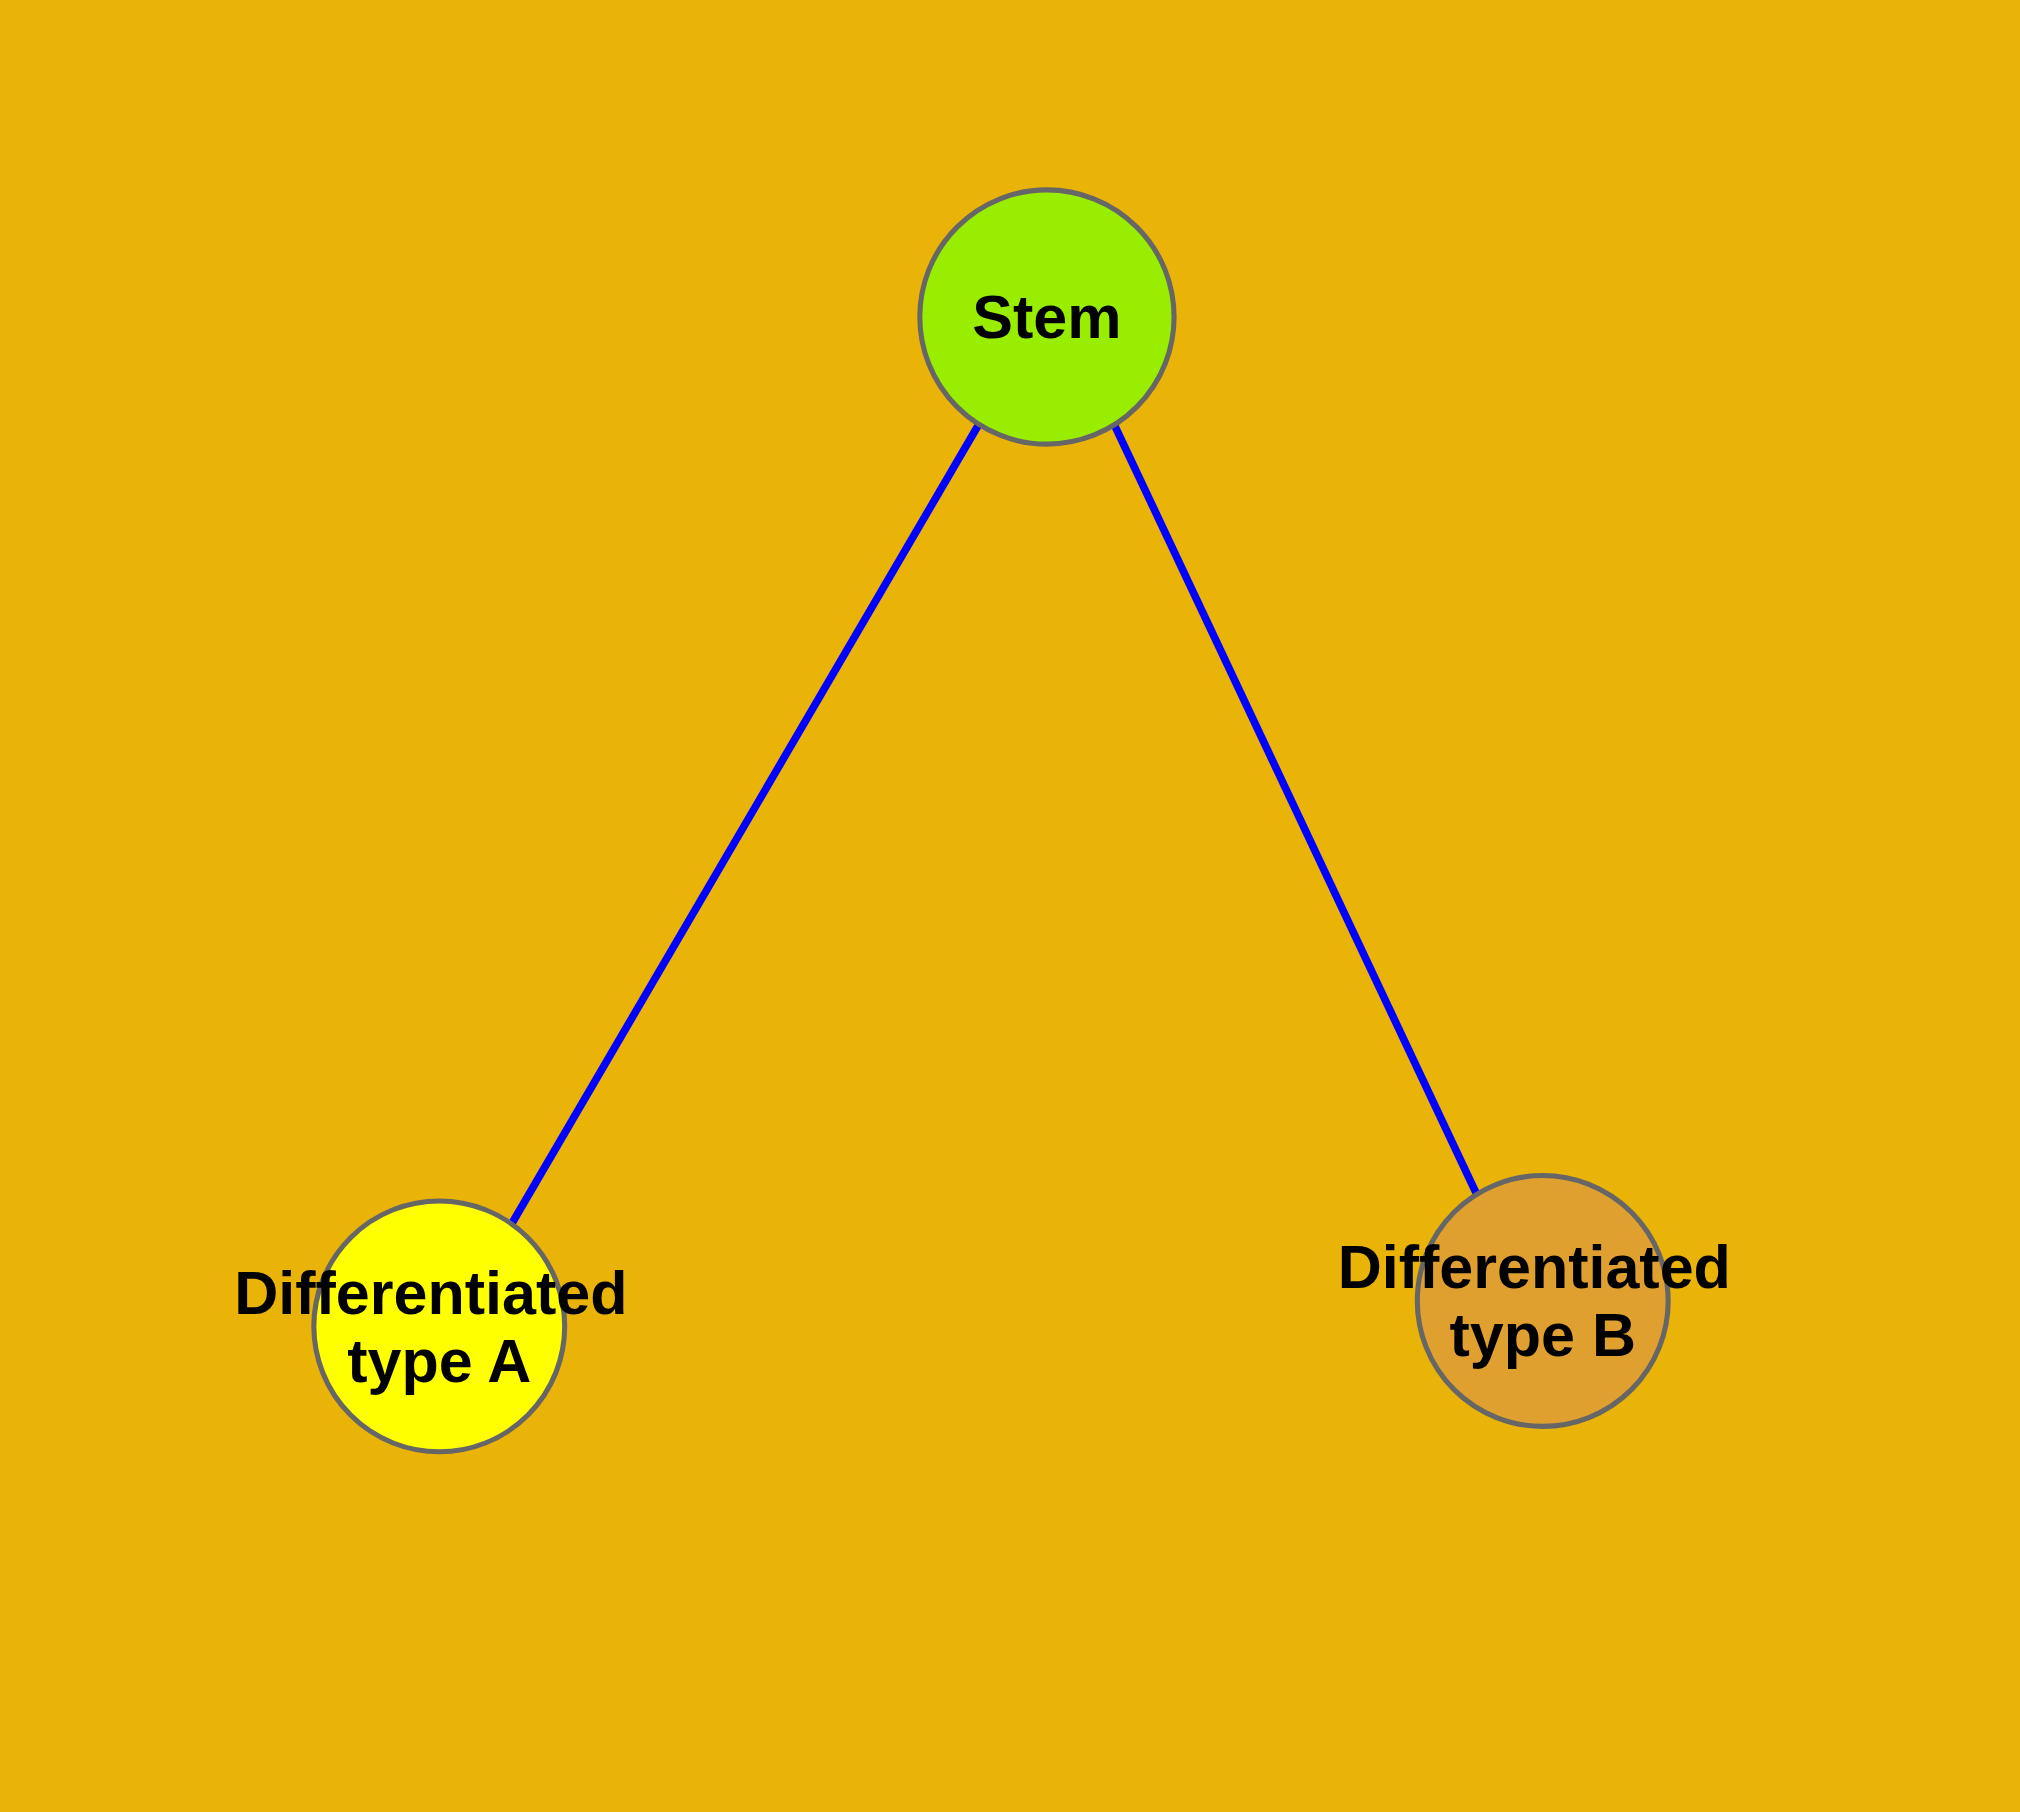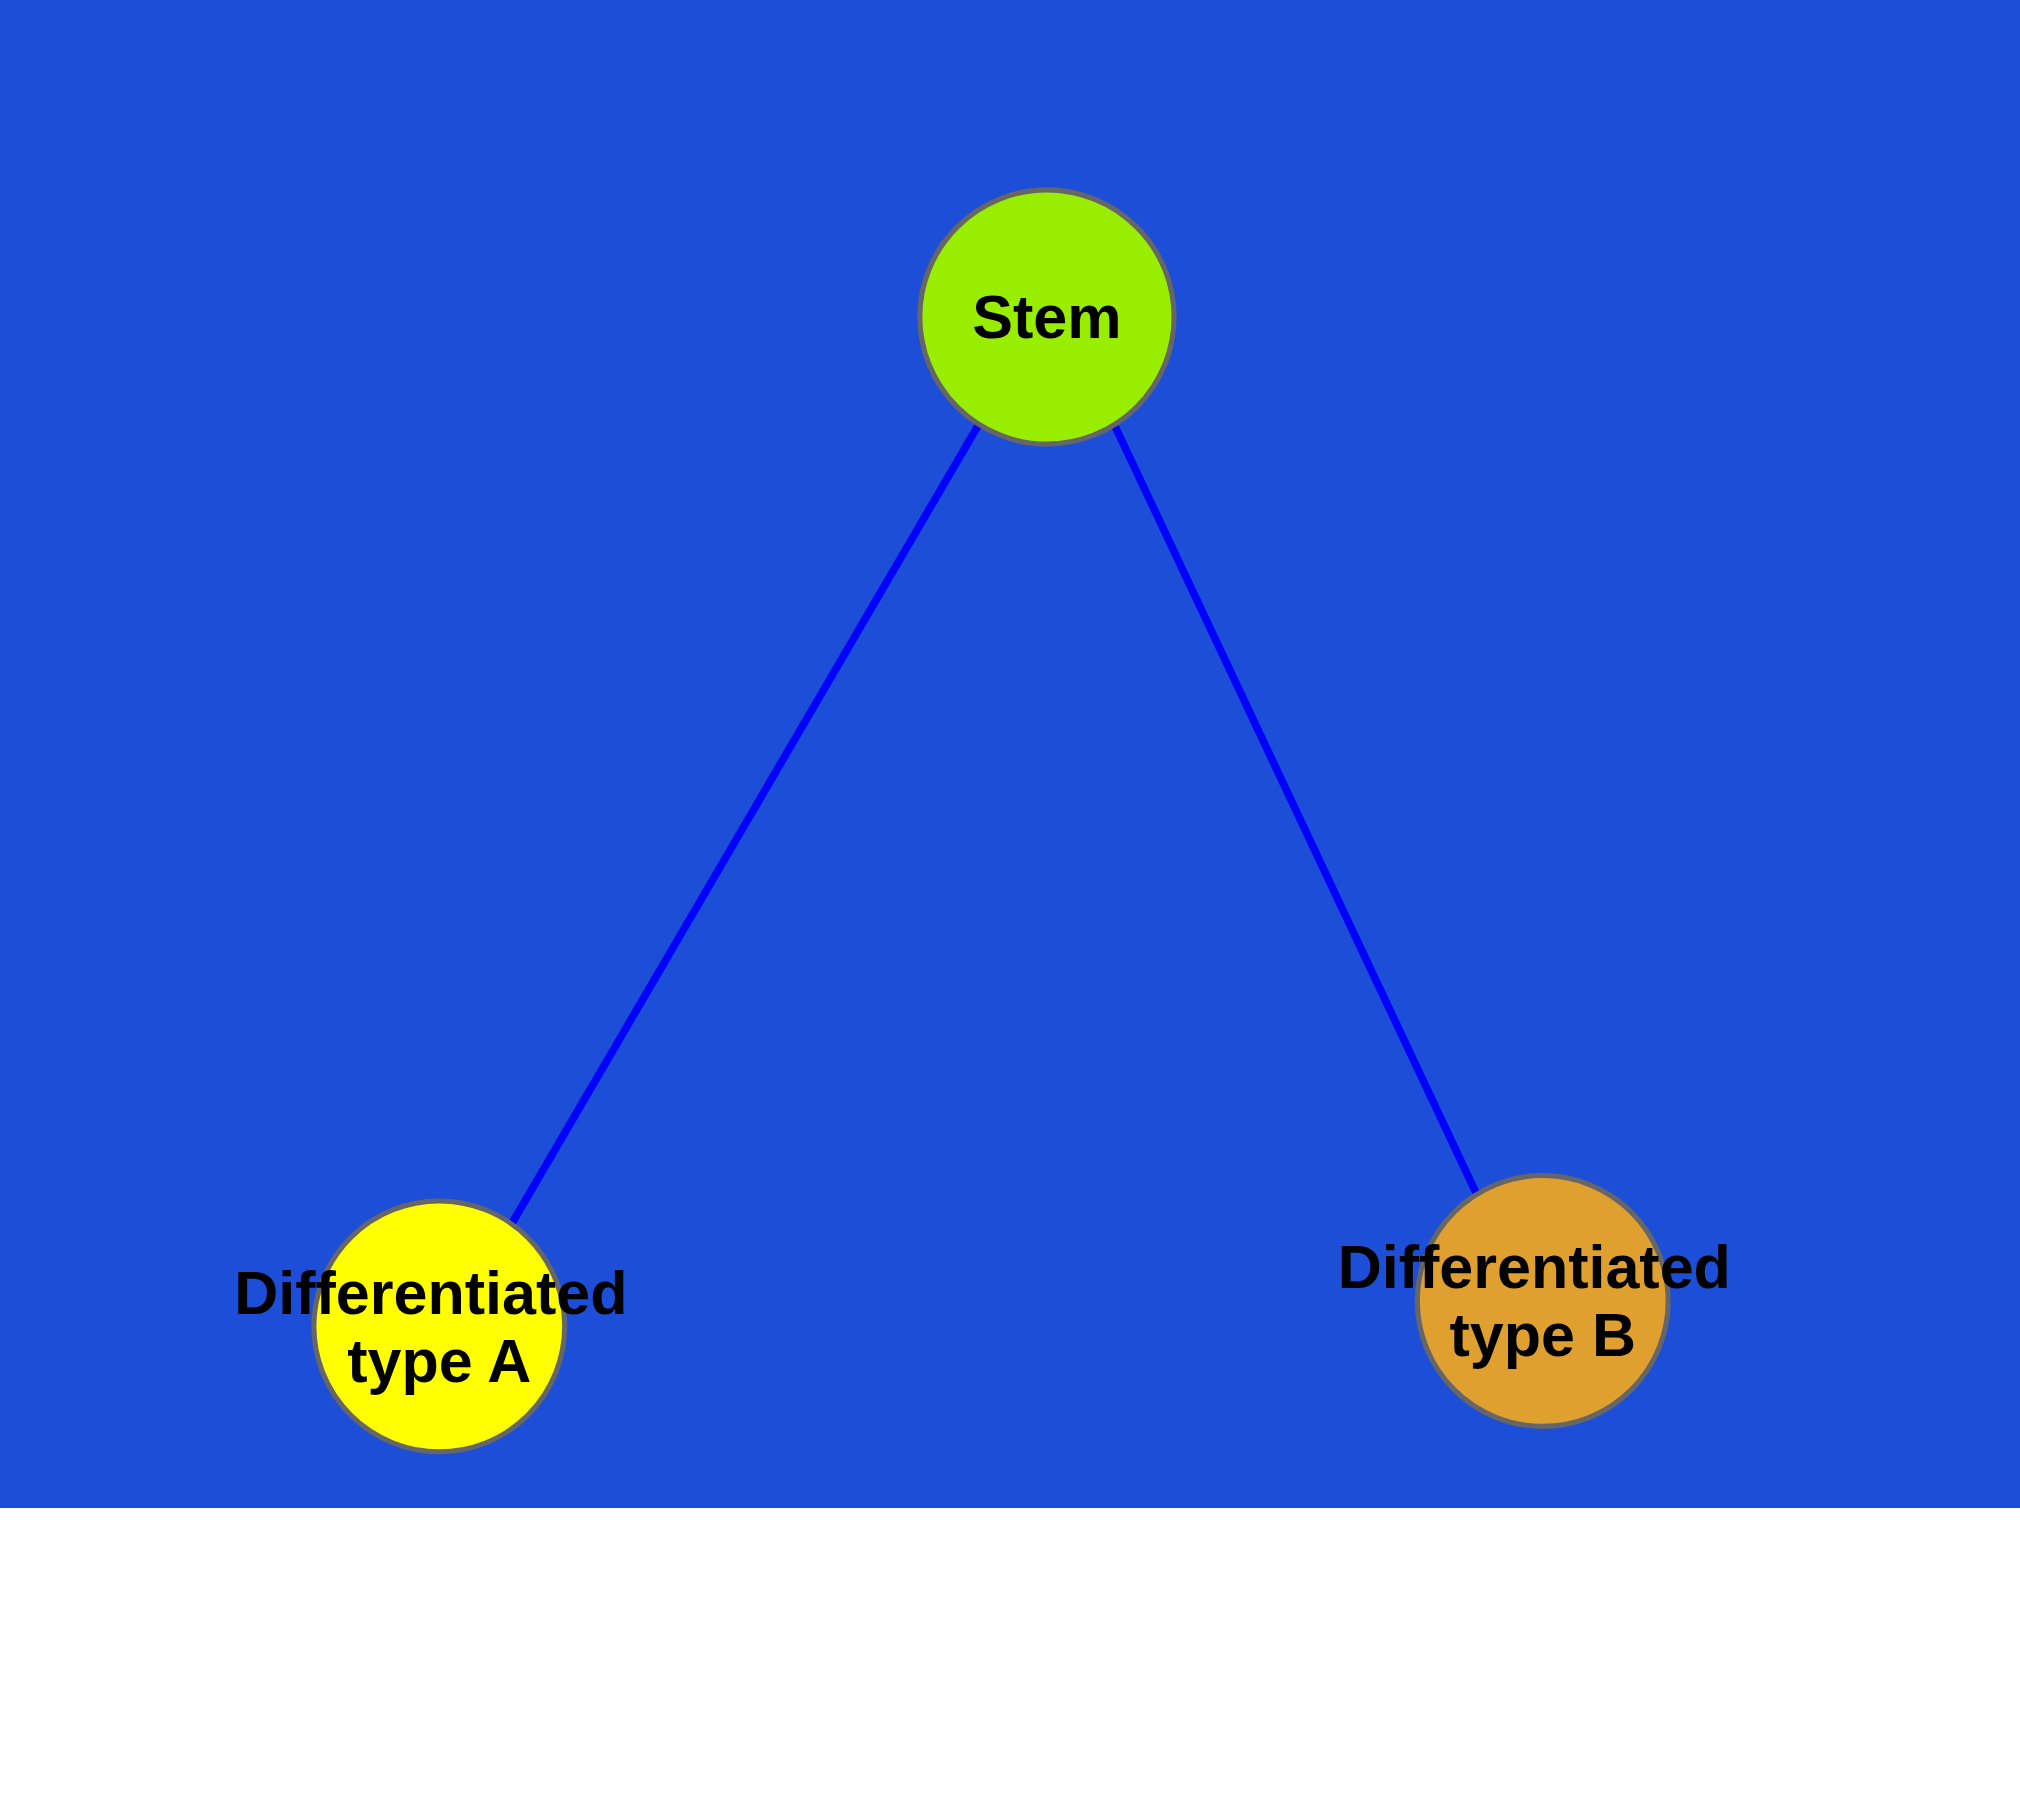--- a/index.html
+++ b/index.html
@@ -27,21 +27,21 @@
   .node-label {
     font-family: "Liberation Sans", "DejaVu Sans", sans-serif;
     font-weight: bold;
     fill: #000000;
     stroke: none;
   }
 </style>
 </head>
 <body>
 
-<div id="canvas" style="width: 2021px; height: 1508px; background: #1d4ed8;">
+<div id="canvas" style="width: 2021px; height: 1812px; background: #eab308;">
   <svg id="graph-svg" viewBox="0 0 2384 2138">
 
     <g>
       <line x1="1155" y1="500" x2="604" y2="1443" stroke="#0000ff" stroke-width="9" stroke-linecap="butt"></line>
       <line x1="1314" y1="500" x2="1742" y2="1409" stroke="#0000ff" stroke-width="9" stroke-linecap="butt"></line>
     </g>
 
     <g>
 
       <g>

